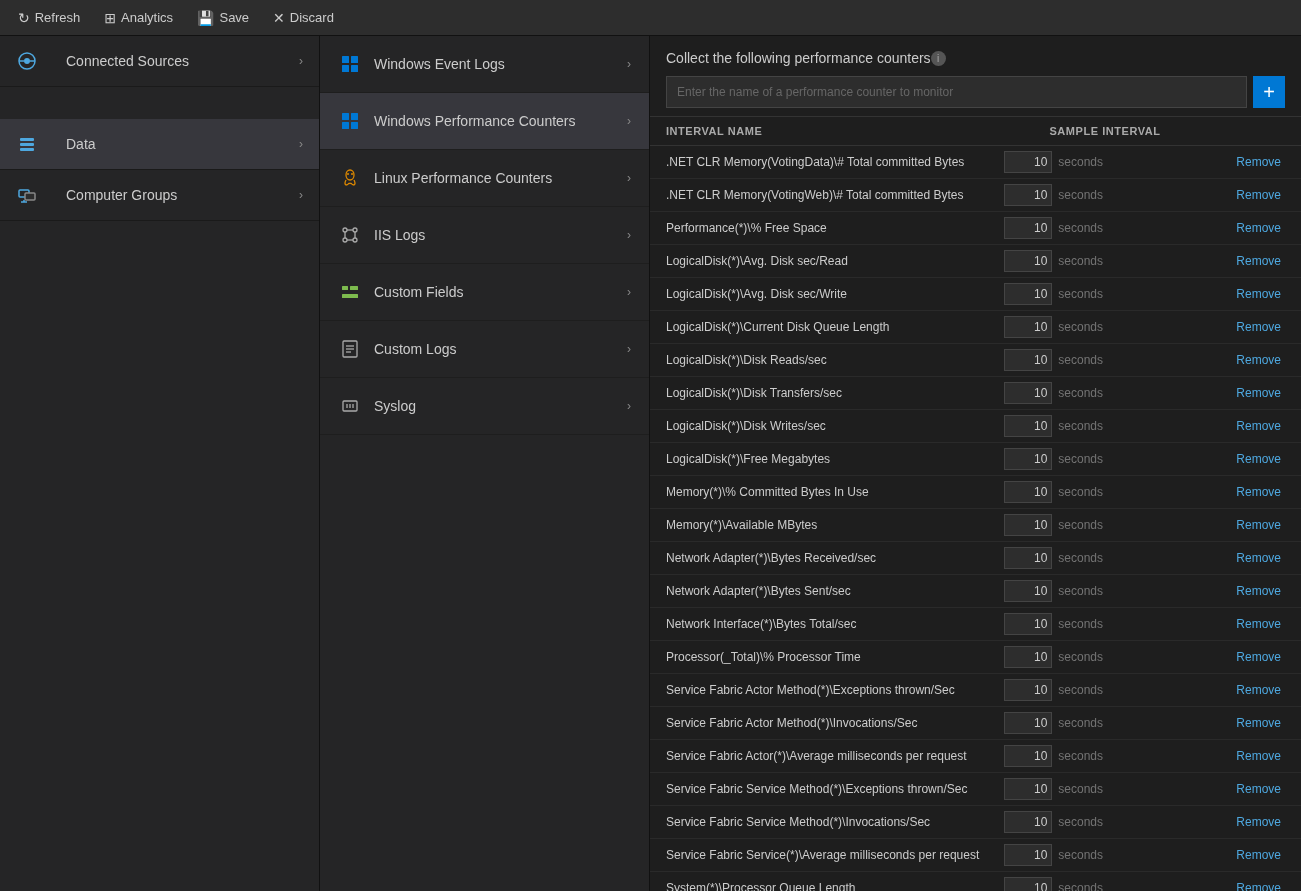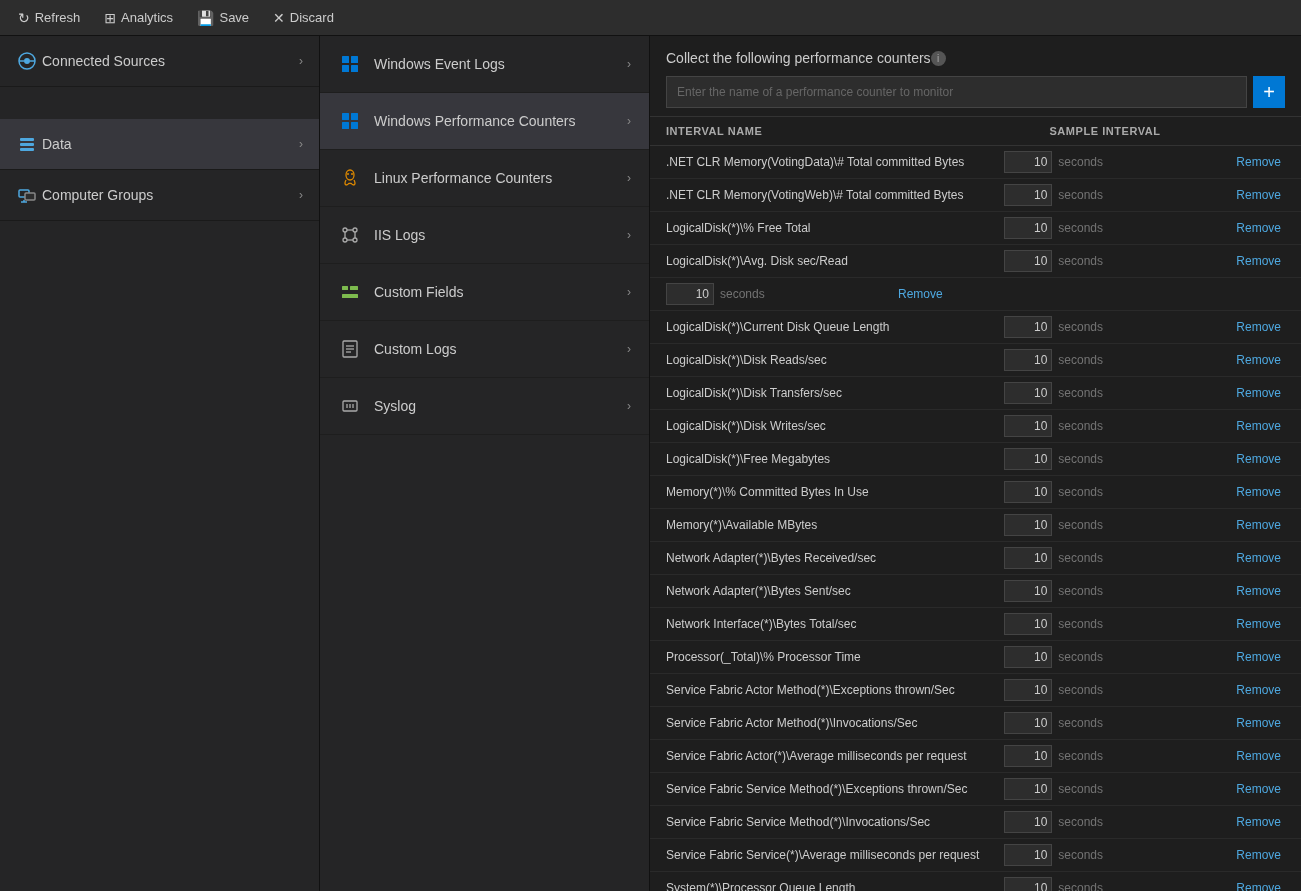--- a/index.html
+++ b/index.html
@@ -63,21 +63,21 @@
       justify-content: space-between;
       padding: 14px 16px;
       cursor: pointer;
       border-bottom: 1px solid #1a1a1a;
       color: #ccc;
     }
     .sidebar-item.active { background: #37373d; margin-top: 32px; }
     .sidebar-item-left {
       display: flex;
       align-items: center;
-      gap: 4px;
+      gap: 28px;
     }
     .sidebar-item-icon {
       width: 22px;
       height: 22px;
       display: flex;
       align-items: center;
       justify-content: center;
       font-size: 15px;
     }
     .sidebar-item-label {
@@ -469,36 +469,37 @@
         </div>
         <div class="counter-row">
           <span class="counter-name">.NET CLR Memory(VotingWeb)\# Total committed Bytes</span>
           <div class="counter-interval">
             <input class="interval-input" type="text" value="10" style="">
             <span class="seconds-label">seconds</span>
           </div>
           <button class="remove-btn">Remove</button>
         </div>
         <div class="counter-row">
-          <span class="counter-name">LogicalDisk(*)\% Free Total</span>
+          <span class="counter-name">Performance(*)\% Free Space</span>
           <div class="counter-interval">
             <input class="interval-input" type="text" value="10" style="">
             <span class="seconds-label">seconds</span>
           </div>
           <button class="remove-btn">Remove</button>
         </div>
         <div class="counter-row">
           <span class="counter-name">LogicalDisk(*)\Avg. Disk sec/Read</span>
           <div class="counter-interval">
             <input class="interval-input" type="text" value="10" style="">
             <span class="seconds-label">seconds</span>
           </div>
           <button class="remove-btn">Remove</button>
         </div>
         <div class="counter-row">
+          <span class="counter-name">LogicalDisk(*)\Avg. Disk sec/Write</span>
           <div class="counter-interval">
             <input class="interval-input" type="text" value="10" style="">
             <span class="seconds-label">seconds</span>
           </div>
           <button class="remove-btn">Remove</button>
         </div>
         <div class="counter-row">
           <span class="counter-name">LogicalDisk(*)\Current Disk Queue Length</span>
           <div class="counter-interval">
             <input class="interval-input" type="text" value="10" style="">

